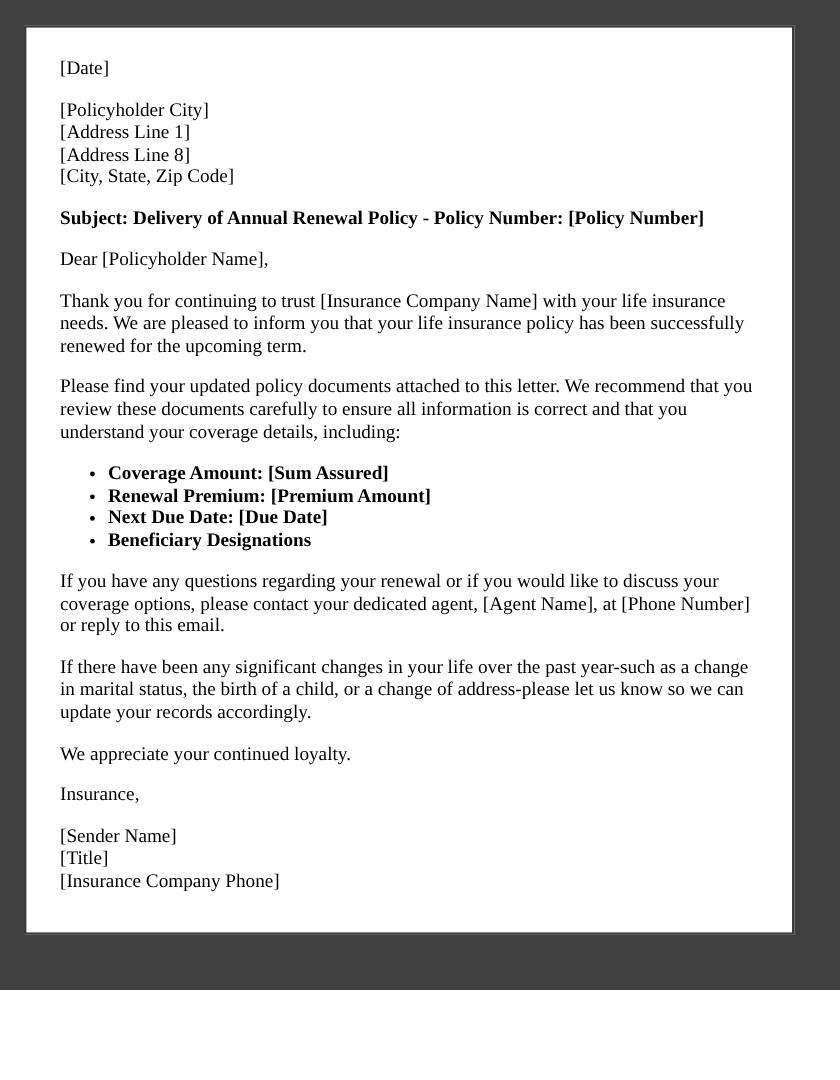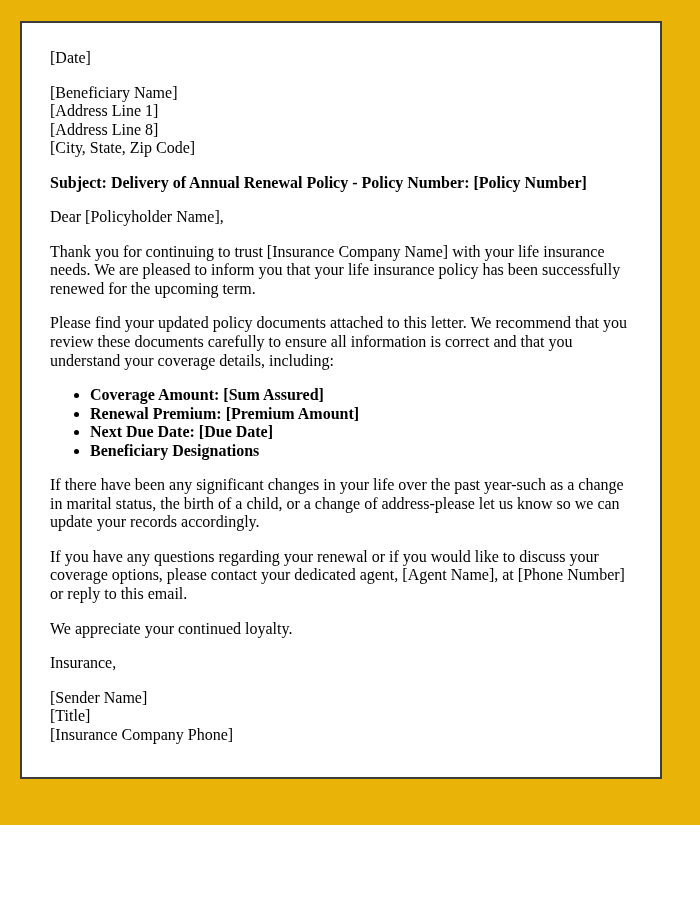--- a/index.html
+++ b/index.html
@@ -4,21 +4,21 @@
 <style>
   html, body {
     margin: 0;
     padding: 0;
     background: #ffffff;
   }
   .page {
     position: relative;
     width: 700px;
     height: 825px;
-    background: #eab308;
+    background: #404040;
     font-family: "Liberation Serif", "DejaVu Serif", serif;
     font-size: 16px;
     line-height: 1.16;
     color: #000000;
   }
   .letter {
     position: absolute;
     left: 20px;
     top: 21px;
     width: 642px;
@@ -48,42 +48,42 @@
 </style>
 </head>
 <body>
 
 <div class="page">
   <div class="letter">
 
     <p>[Date]</p>
 
     <div class="block">
-      <div>[Beneficiary Name]</div>
+      <div>[Policyholder City]</div>
       <div>[Address Line 1]</div>
       <div>[Address Line 8]</div>
       <div>[City, State, Zip Code]</div>
     </div>
 
     <p class="subject">Subject: Delivery of Annual Renewal Policy - Policy Number: [Policy Number]</p>
 
     <p>Dear [Policyholder Name],</p>
 
     <p>Thank you for continuing to trust [Insurance Company Name] with your life insurance needs. We are pleased to inform you that your life insurance policy has been successfully renewed for the upcoming term.</p>
     <p>Please find your updated policy documents attached to this letter. We recommend that you review these documents carefully to ensure all information is correct and that you understand your coverage details, including:</p>
 
     <ul>
       <li>Coverage Amount: [Sum Assured]</li>
       <li>Renewal Premium: [Premium Amount]</li>
       <li>Next Due Date: [Due Date]</li>
       <li>Beneficiary Designations</li>
     </ul>
 
+    <p>If you have any questions regarding your renewal or if you would like to discuss your coverage options, please contact your dedicated agent, [Agent Name], at [Phone Number] or reply to this email.</p>
     <p>If there have been any significant changes in your life over the past year-such as a change in marital status, the birth of a child, or a change of address-please let us know so we can update your records accordingly.</p>
-    <p>If you have any questions regarding your renewal or if you would like to discuss your coverage options, please contact your dedicated agent, [Agent Name], at [Phone Number] or reply to this email.</p>
     <p>We appreciate your continued loyalty.</p>
 
     <p>Insurance,</p>
 
     <div class="block">
       <div>[Sender Name]</div>
       <div>[Title]</div>
       <div>[Insurance Company Phone]</div>
     </div>
 

